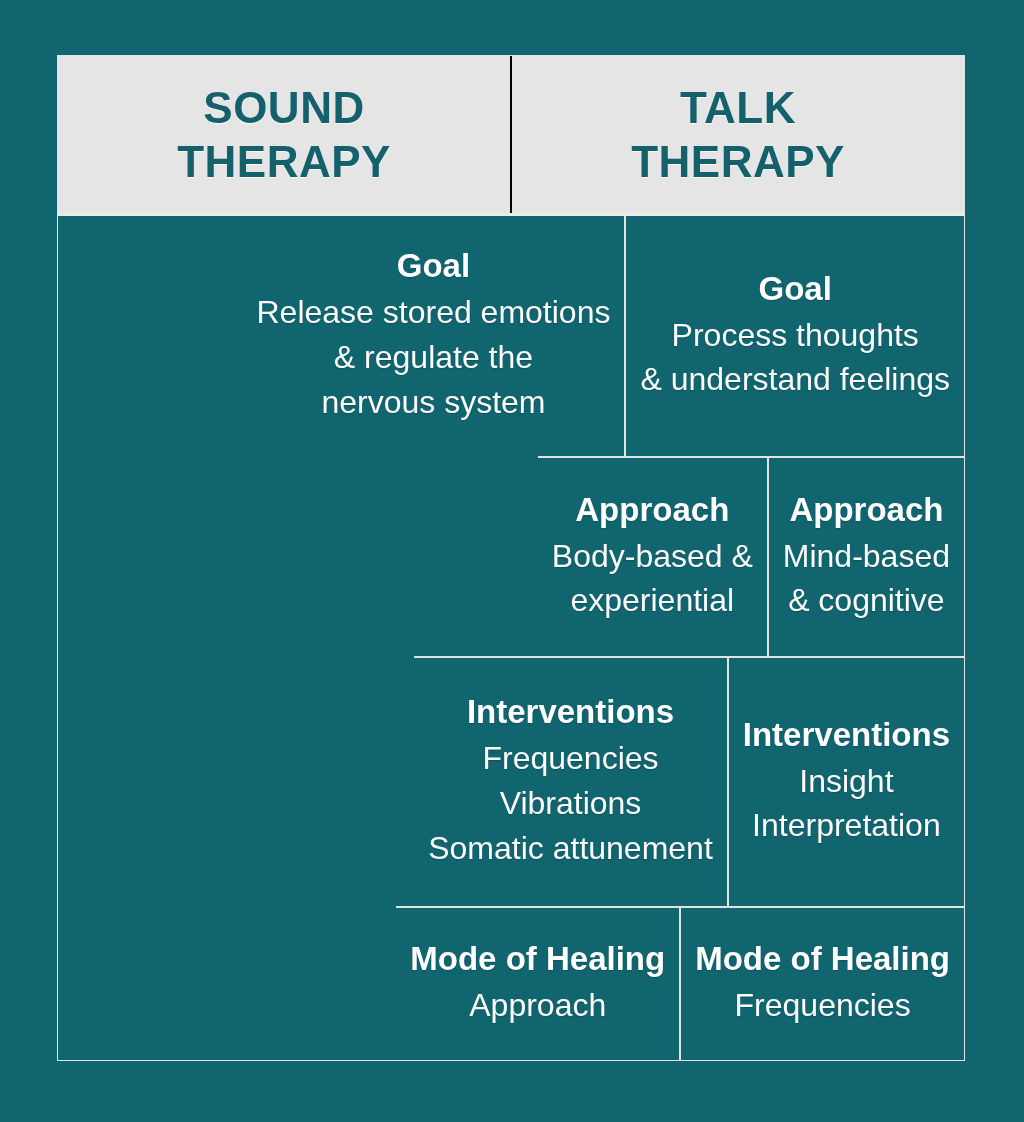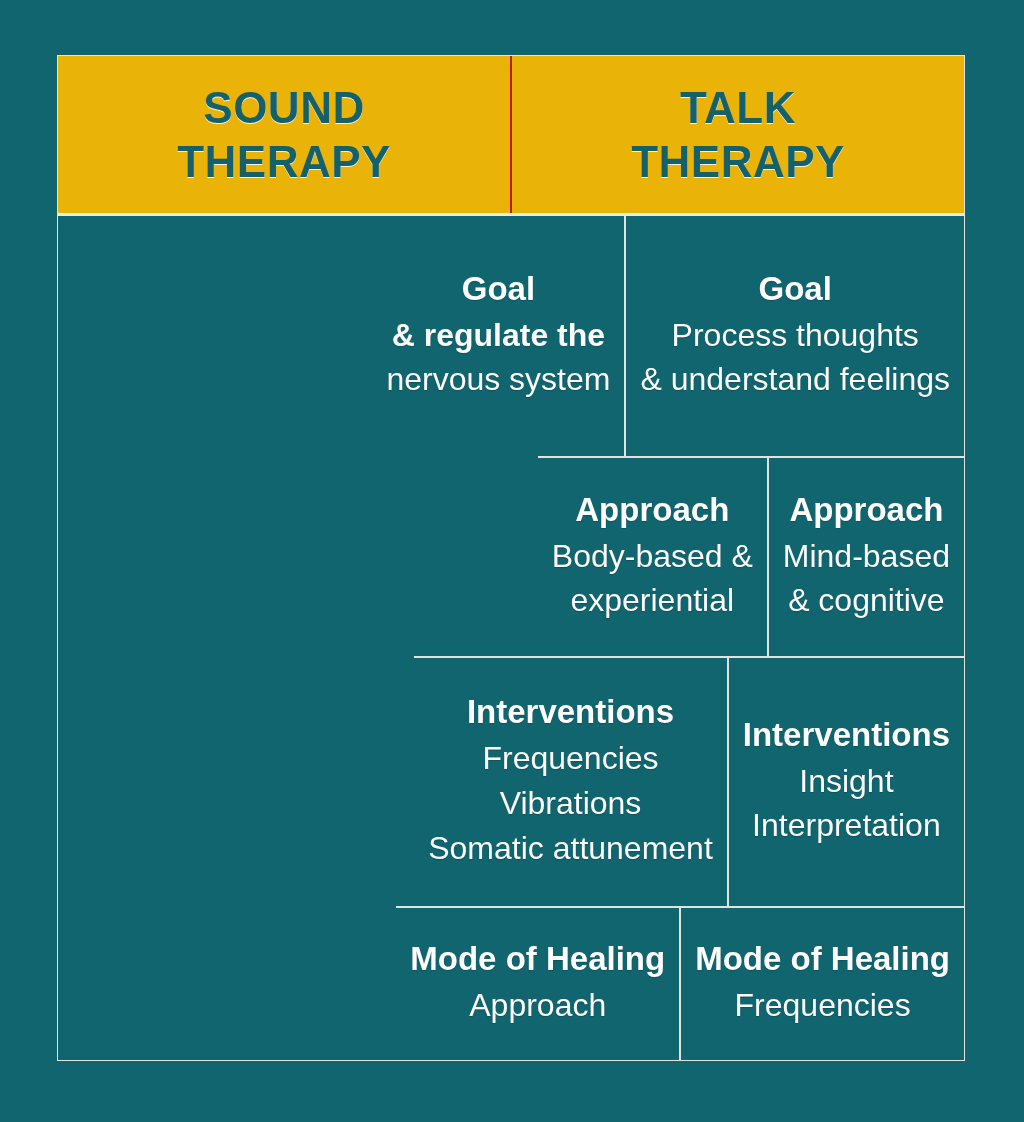--- a/index.html
+++ b/index.html
@@ -29,33 +29,33 @@
     display: flex;
     flex-direction: column;
     border: 1px solid #dfe4e0;
     box-sizing: border-box;
   }
 
   
   .table-header {
     display: flex;
     flex: 0 0 157px;
-    background: #eab308;
+    background: #e5e5e5;
     box-sizing: border-box;
   }
   .header-cell {
     flex: 1 1 0;
     display: flex;
     align-items: center;
     justify-content: center;
     text-align: center;
     box-sizing: border-box;
   }
   .header-cell + .header-cell {
-    border-left: 2px solid #b91c1c;
+    border-left: 2px solid #000000;
   }
   .header-title {
     color: #14616c;
     font-weight: bold;
     font-size: 44px;
     line-height: 1.22;
     letter-spacing: 0.5px;
     text-transform: uppercase;
     text-shadow: 0 1px 0 rgba(255,255,255,0.85);
   }
@@ -115,21 +115,21 @@
   }
   .cell-line {
     color: #fbfcfb;
     font-size: 32px;
     font-weight: 400;
     line-height: 1.40;
     white-space: nowrap;
     text-shadow: 0 1px 1px rgba(0,0,0,0.18);
   }
   .cell-line.emphasis-tail {
-    font-weight: 700;
+    font-weight: 400;
   }
 </style>
 </head>
 <body>
 
 <div class="comparison-wrap">
   <div class="comparison-table">
 
     <div class="table-header">
       <div class="header-cell">
@@ -147,20 +147,21 @@
     </div>
 
     <div class="header-gap"></div>
 
     <div class="table-body">
 
       <div class="table-row row-goal">
         <div class="body-cell">
           <div class="cell-label">Goal</div>
           <div class="cell-lines">
+            <div class="cell-line">Release stored emotions</div>
             <div class="cell-line emphasis-tail">&amp; regulate the</div>
             <div class="cell-line">nervous system</div>
           </div>
         </div>
         <div class="body-cell">
           <div class="cell-label">Goal</div>
           <div class="cell-lines">
             <div class="cell-line">Process thoughts</div>
             <div class="cell-line">&amp; understand feelings</div>
           </div>

